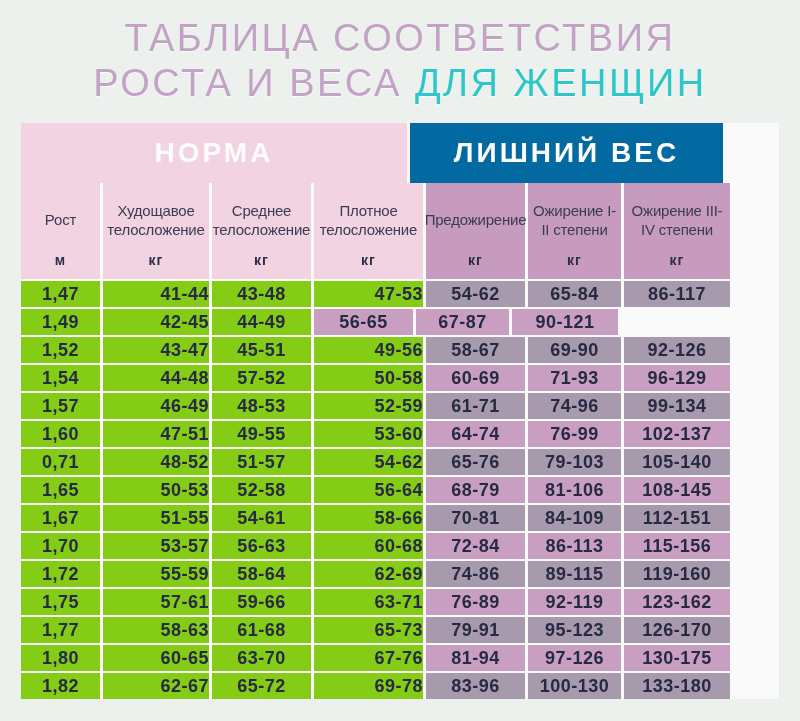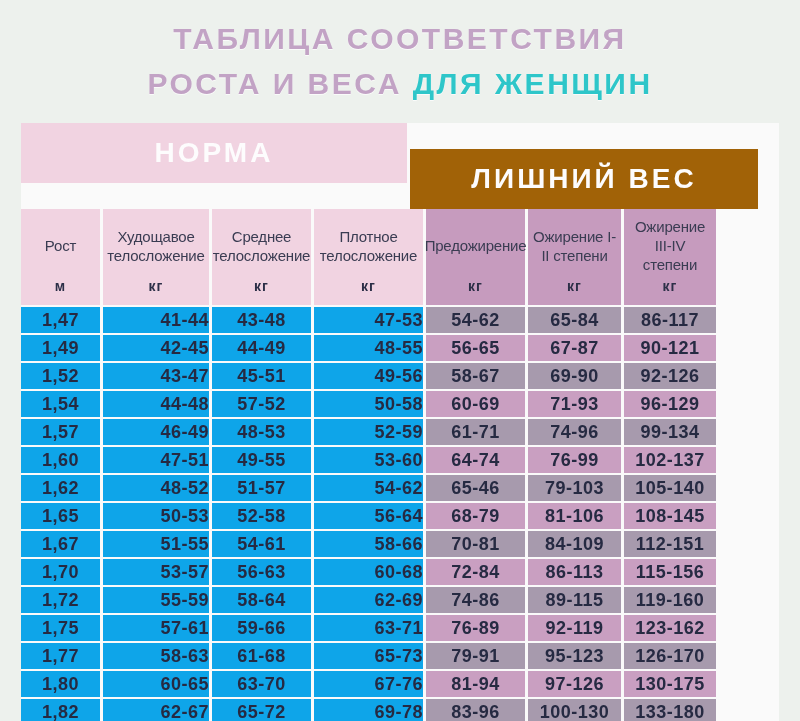--- a/index.html
+++ b/index.html
@@ -9,23 +9,23 @@
     height: 721px;
     background: #edf1ed;
     font-family: "Liberation Sans", sans-serif;
     overflow: hidden;
   }
   
   .title-block {
     padding-top: 16px;
     text-align: center;
     line-height: 45px;
-    font-weight: bold;
+    font-weight: normal;
     letter-spacing: 2.5px;
-    font-size: 30px;
+    font-size: 38px;
     text-shadow: 0 1px 0 rgba(255,255,255,0.7);
     user-select: none;
   }
   .title-pink { color: #c2a3c5; }
   .title-teal { color: #2ec6c9; }
 
   
   .tbl {
     width: 758px;
     margin: 17px auto 0 auto;
@@ -38,21 +38,21 @@
     height: 60px;
     display: flex;
     align-items: center;
     justify-content: center;
     color: #fdfcfd;
     font-weight: bold;
     font-size: 28px;
     letter-spacing: 3px;
   }
   .banner-norm  { width: 386px; background: #f1d3e1; }
-  .banner-over  { width: 348px; background: #a16207; margin-top: 26px; }
+  .banner-over  { width: 313px; background: #0369a1; }
 
   
   .hcell {
     height: 96px;
     display: flex;
     flex-direction: column;
     align-items: center;
     box-sizing: border-box;
     padding: 6px 2px 11px 2px;
   }
@@ -80,32 +80,32 @@
   .data-row { height: 26px; margin-top: 2px; }
   .cell {
     display: flex;
     align-items: center;
     justify-content: center;
     font-size: 18px;
     font-weight: bold;
     color: #262a42;
     letter-spacing: 0.5px;
   }
-  .dleft { background: #0ea5e9; }
+  .dleft { background: #84cc16; }
   .rgray { background: #a79aad; }
   .rpink { background: #c99fc1; }
 
   
   .c0 { width: 79px;  flex: none; }
   .c1 { width: 106px; flex: none; justify-content: flex-end; }
   .c2 { width: 99px; flex: none; }
   .c3 { width: 109px; flex: none; justify-content: flex-end; }
   .c4 { width: 99px;  flex: none; }
   .c5 { width: 93px; flex: none; }
-  .c6 { width: 92px; flex: none; align-items: center; }
+  .c6 { width: 106px; flex: none; align-items: center; }
 </style>
 </head>
 <body>
 
 <div class="title-block">
   <div>
     <span class="title-pink">ТАБЛИЦА СООТВЕТСТВИЯ</span>
   </div>
   <div>
     <span class="title-pink">РОСТА И ВЕСА</span>
@@ -158,21 +158,20 @@
         <div class="cell c2 dleft">43-48</div>
         <div class="cell c3 dleft">47-53</div>
         <div class="cell c4 rgray">54-62</div>
         <div class="cell c5 rgray">65-84</div>
         <div class="cell c6 rgray">86-117</div>
       </div>
       <div class="row data-row">
         <div class="cell c0 dleft">1,49</div>
         <div class="cell c1 dleft">42-45</div>
         <div class="cell c2 dleft">44-49</div>
-        <div class="cell c3 dleft">48-55</div>
         <div class="cell c4 rpink">56-65</div>
         <div class="cell c5 rpink">67-87</div>
         <div class="cell c6 rpink">90-121</div>
       </div>
       <div class="row data-row">
         <div class="cell c0 dleft">1,52</div>
         <div class="cell c1 dleft">43-47</div>
         <div class="cell c2 dleft">45-51</div>
         <div class="cell c3 dleft">49-56</div>
         <div class="cell c4 rgray">58-67</div>
@@ -200,25 +199,25 @@
       <div class="row data-row">
         <div class="cell c0 dleft">1,60</div>
         <div class="cell c1 dleft">47-51</div>
         <div class="cell c2 dleft">49-55</div>
         <div class="cell c3 dleft">53-60</div>
         <div class="cell c4 rpink">64-74</div>
         <div class="cell c5 rpink">76-99</div>
         <div class="cell c6 rpink">102-137</div>
       </div>
       <div class="row data-row">
-        <div class="cell c0 dleft">1,62</div>
+        <div class="cell c0 dleft">0,71</div>
         <div class="cell c1 dleft">48-52</div>
         <div class="cell c2 dleft">51-57</div>
         <div class="cell c3 dleft">54-62</div>
-        <div class="cell c4 rgray">65-46</div>
+        <div class="cell c4 rgray">65-76</div>
         <div class="cell c5 rgray">79-103</div>
         <div class="cell c6 rgray">105-140</div>
       </div>
       <div class="row data-row">
         <div class="cell c0 dleft">1,65</div>
         <div class="cell c1 dleft">50-53</div>
         <div class="cell c2 dleft">52-58</div>
         <div class="cell c3 dleft">56-64</div>
         <div class="cell c4 rpink">68-79</div>
         <div class="cell c5 rpink">81-106</div>

